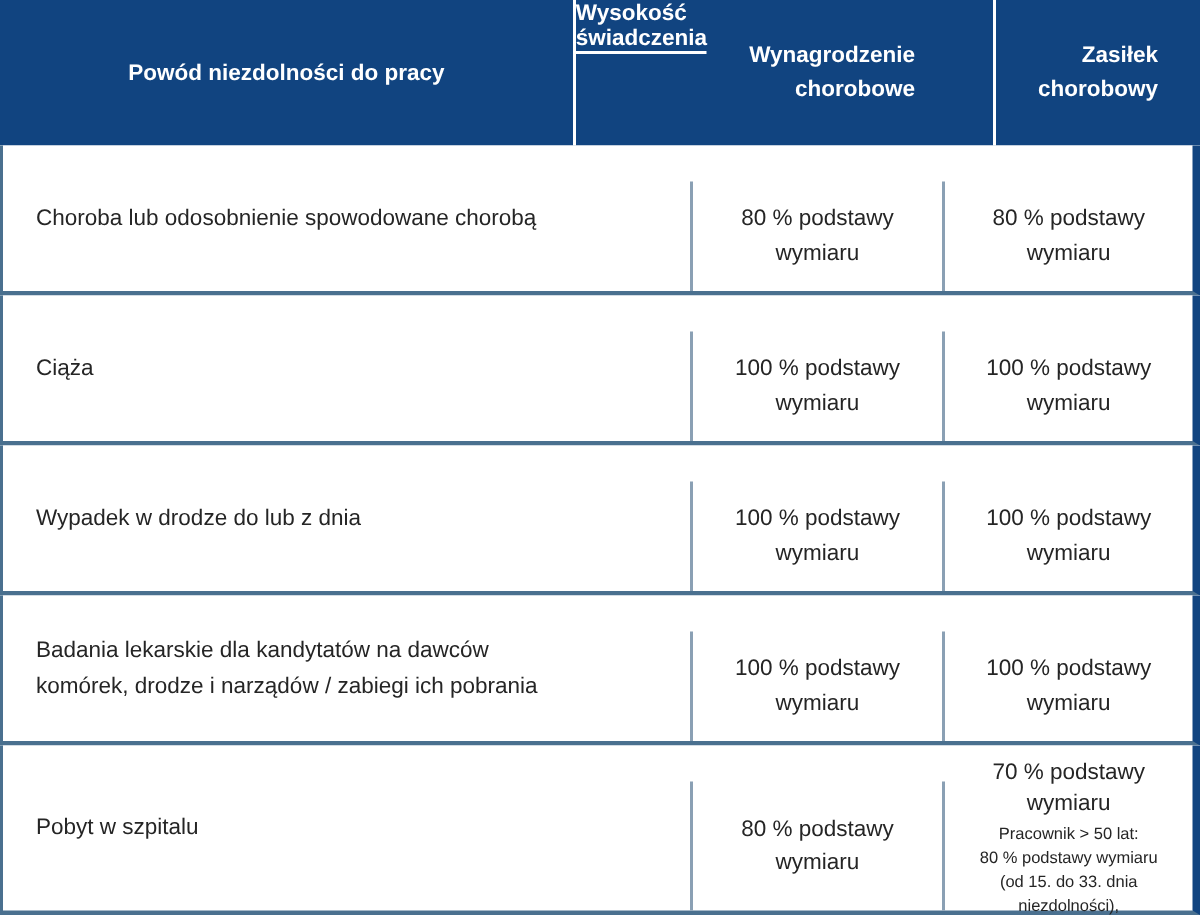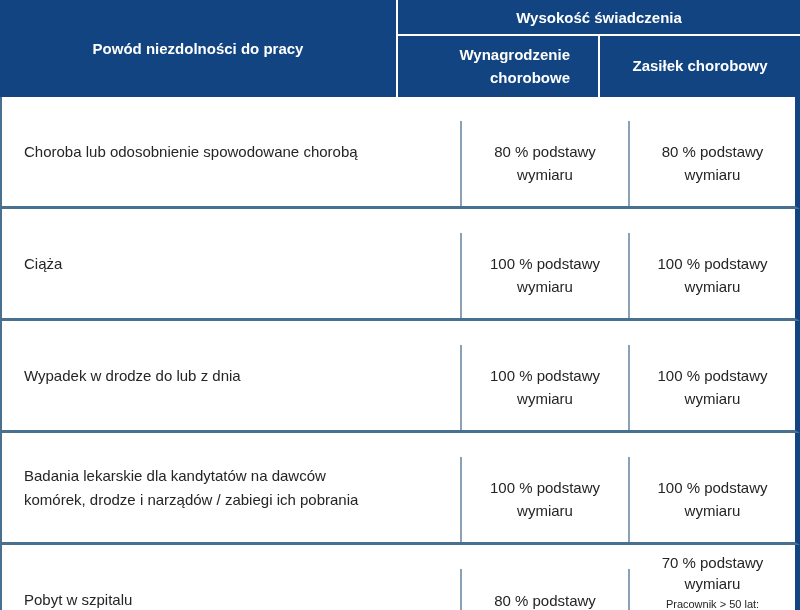--- a/index.html
+++ b/index.html
@@ -20,51 +20,51 @@
   }
   .hdr-left {
     width: 396px;
     display: flex; align-items: center; justify-content: center;
     font-weight: 700; font-size: 15px;
     text-align: center;
     box-sizing: border-box;
   }
   .hdr-right {
     flex: 1;
-    display: flex; flex-direction: column;
+    display: flex; flex-direction: row;
     border-left: 2px solid #ffffff;
     box-sizing: border-box;
   }
   .hdr-group {
     height: 36px;
     display: flex; align-items: center; justify-content: center;
     font-weight: 700; font-size: 15px;
     border-bottom: 2px solid #ffffff;
     box-sizing: border-box;
   }
   .hdr-sub { flex: 1; display: flex; }
   .hdr-sub-cell {
     flex: 1;
     display: flex; align-items: center; justify-content: center;
     text-align: right;
     font-weight: 700; font-size: 15px; line-height: 1.5;
     padding: 0 28px;
     box-sizing: border-box;
   }
-  .hdr-sub-cell + .hdr-sub-cell { border-left: 2px solid #ffffff; }
+  .hdr-sub-cell + .hdr-sub-cell { border-left: 2px solid #ffffff; margin-left: 24px; }
   
   .row {
     display: flex;
     background: #ffffff;
     border-left: 2px solid #4a708f;
     border-right: 5px solid #114480;
     border-bottom: 3px solid #4a708f;
     box-sizing: border-box;
   }
-  .r1, .r2, .r3, .r4 { height: 112px; }
+  .r1, .r2, .r3, .r4 { height: 100px; }
   .r5 { height: 113px; }
   .cell-reason {
     width: 458px;
     display: flex; align-items: center;
     padding: 0 80px 0 22px;
     box-sizing: border-box;
     font-size: 15px; line-height: 1.55; color: #252525;
   }
   .cell-val {
     width: 168px;

